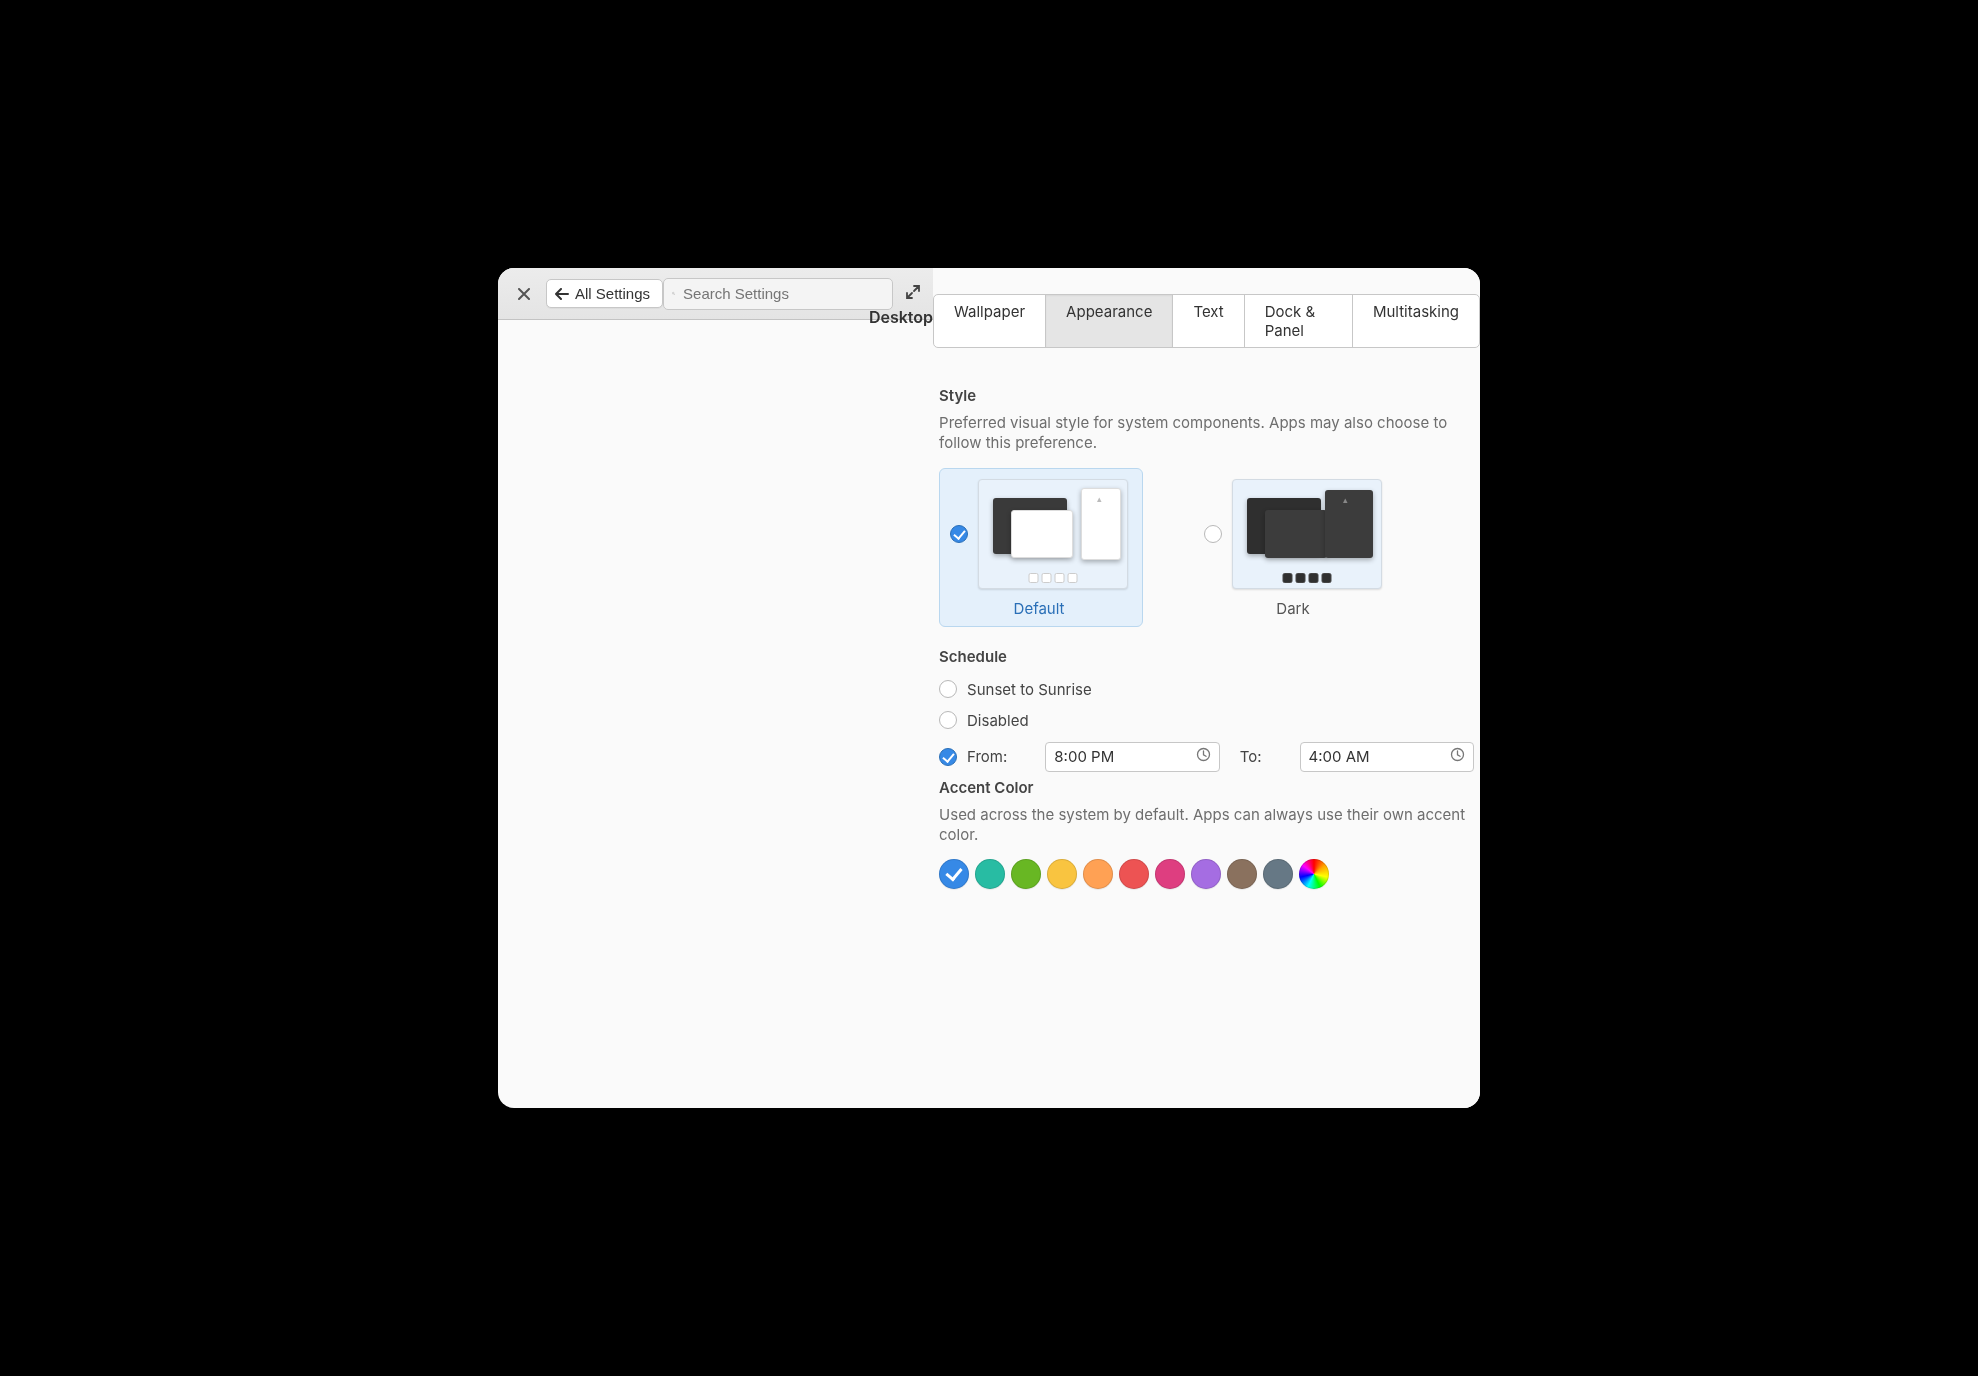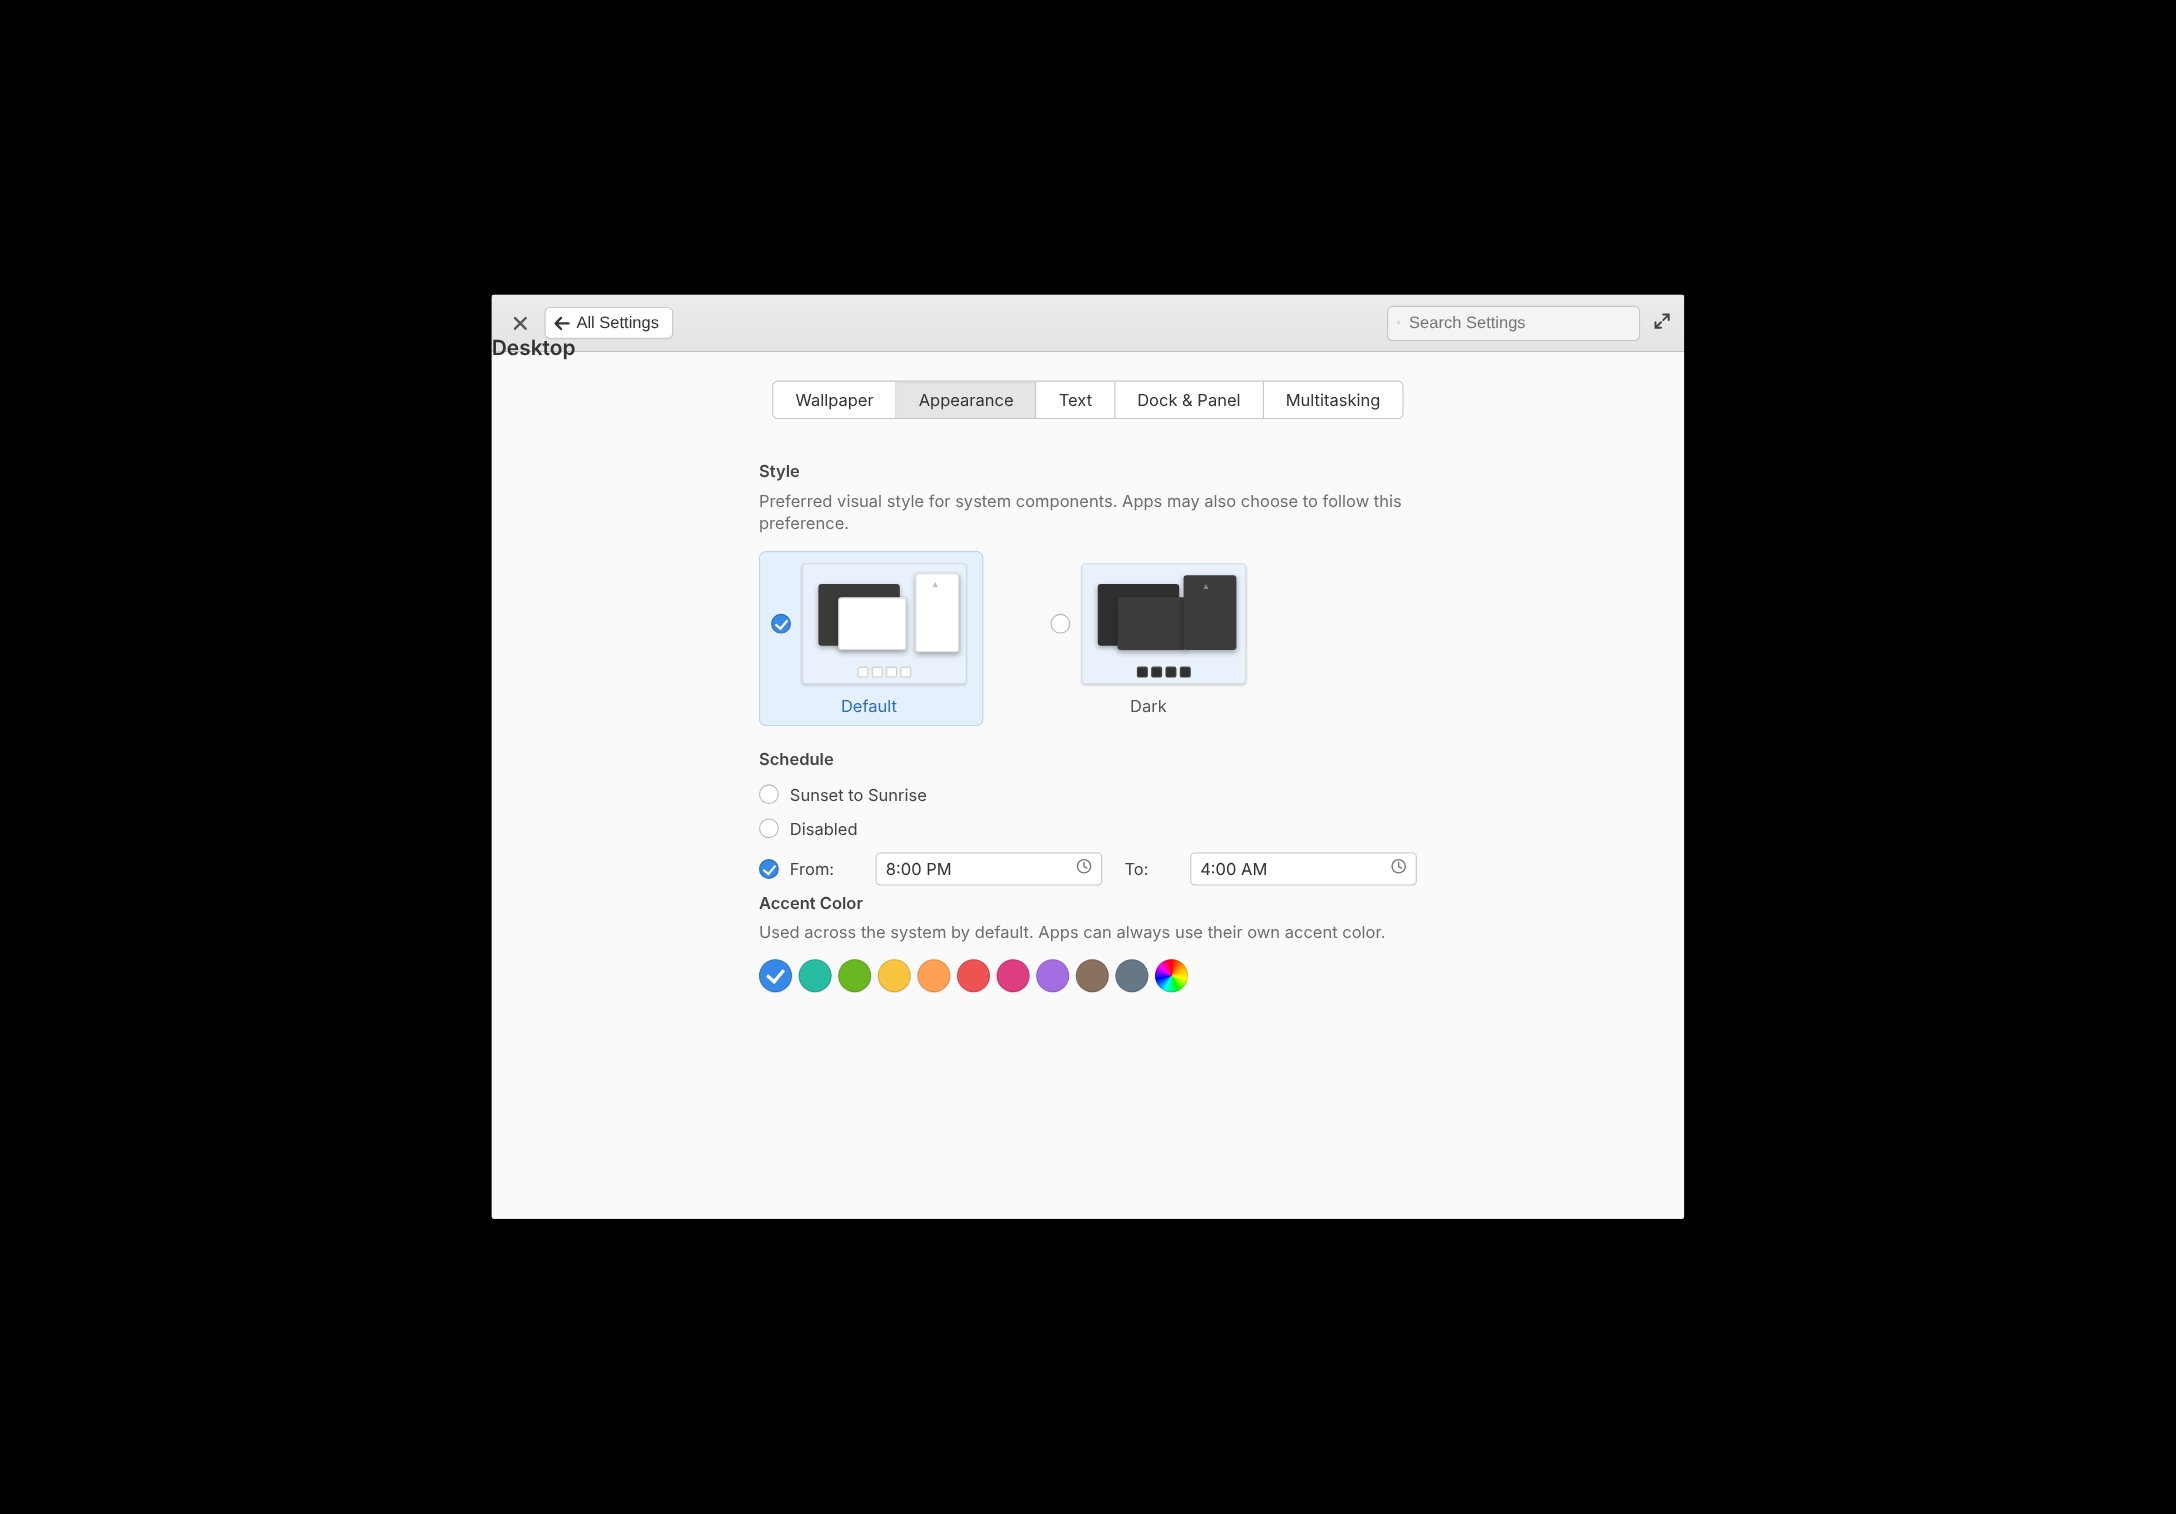--- a/index.html
+++ b/index.html
@@ -7,28 +7,28 @@
   body {
     background:#000;
     font-family: -apple-system, "Helvetica Neue", "Segoe UI", "Inter", sans-serif;
     font-size:15px;
     color:#333;
     display:flex;
     align-items:center;
     justify-content:center;
   }
   .window {
-    width:1084px;
+    width:982px;
     height:840px;
     background:#fafafa;
-    border-radius:2px;
+    border-radius:16px;
     overflow:hidden;
     box-shadow: 0 10px 50px rgba(0,0,0,0.6);
     display:flex;
-    flex-direction:column;
+    flex-direction:row;
   }
   .titlebar {
     height:52px;
     background:linear-gradient(#ececec,#e4e4e4);
     border-bottom:1px solid #c3c3c3;
     display:flex;
     align-items:center;
     padding:0 12px;
     position:relative;
   }
@@ -49,23 +49,23 @@
     align-items:center;
     gap:6px;
     cursor:pointer;
     font-size:15px;
     color:#333;
     box-shadow: 0 1px 0 rgba(0,0,0,0.04);
   }
   .titlebar .title {
     position:absolute;
     left:0; right:0;
-    text-align:left;
+    text-align:right;
     font-weight:600;
-    font-size:19px;
+    font-size:16px;
     color:#333;
     pointer-events:none;
     margin-top:46px;
   }
   .titlebar .right {
     margin-left:auto;
     display:flex;
     align-items:center;
     gap:12px;
   }

